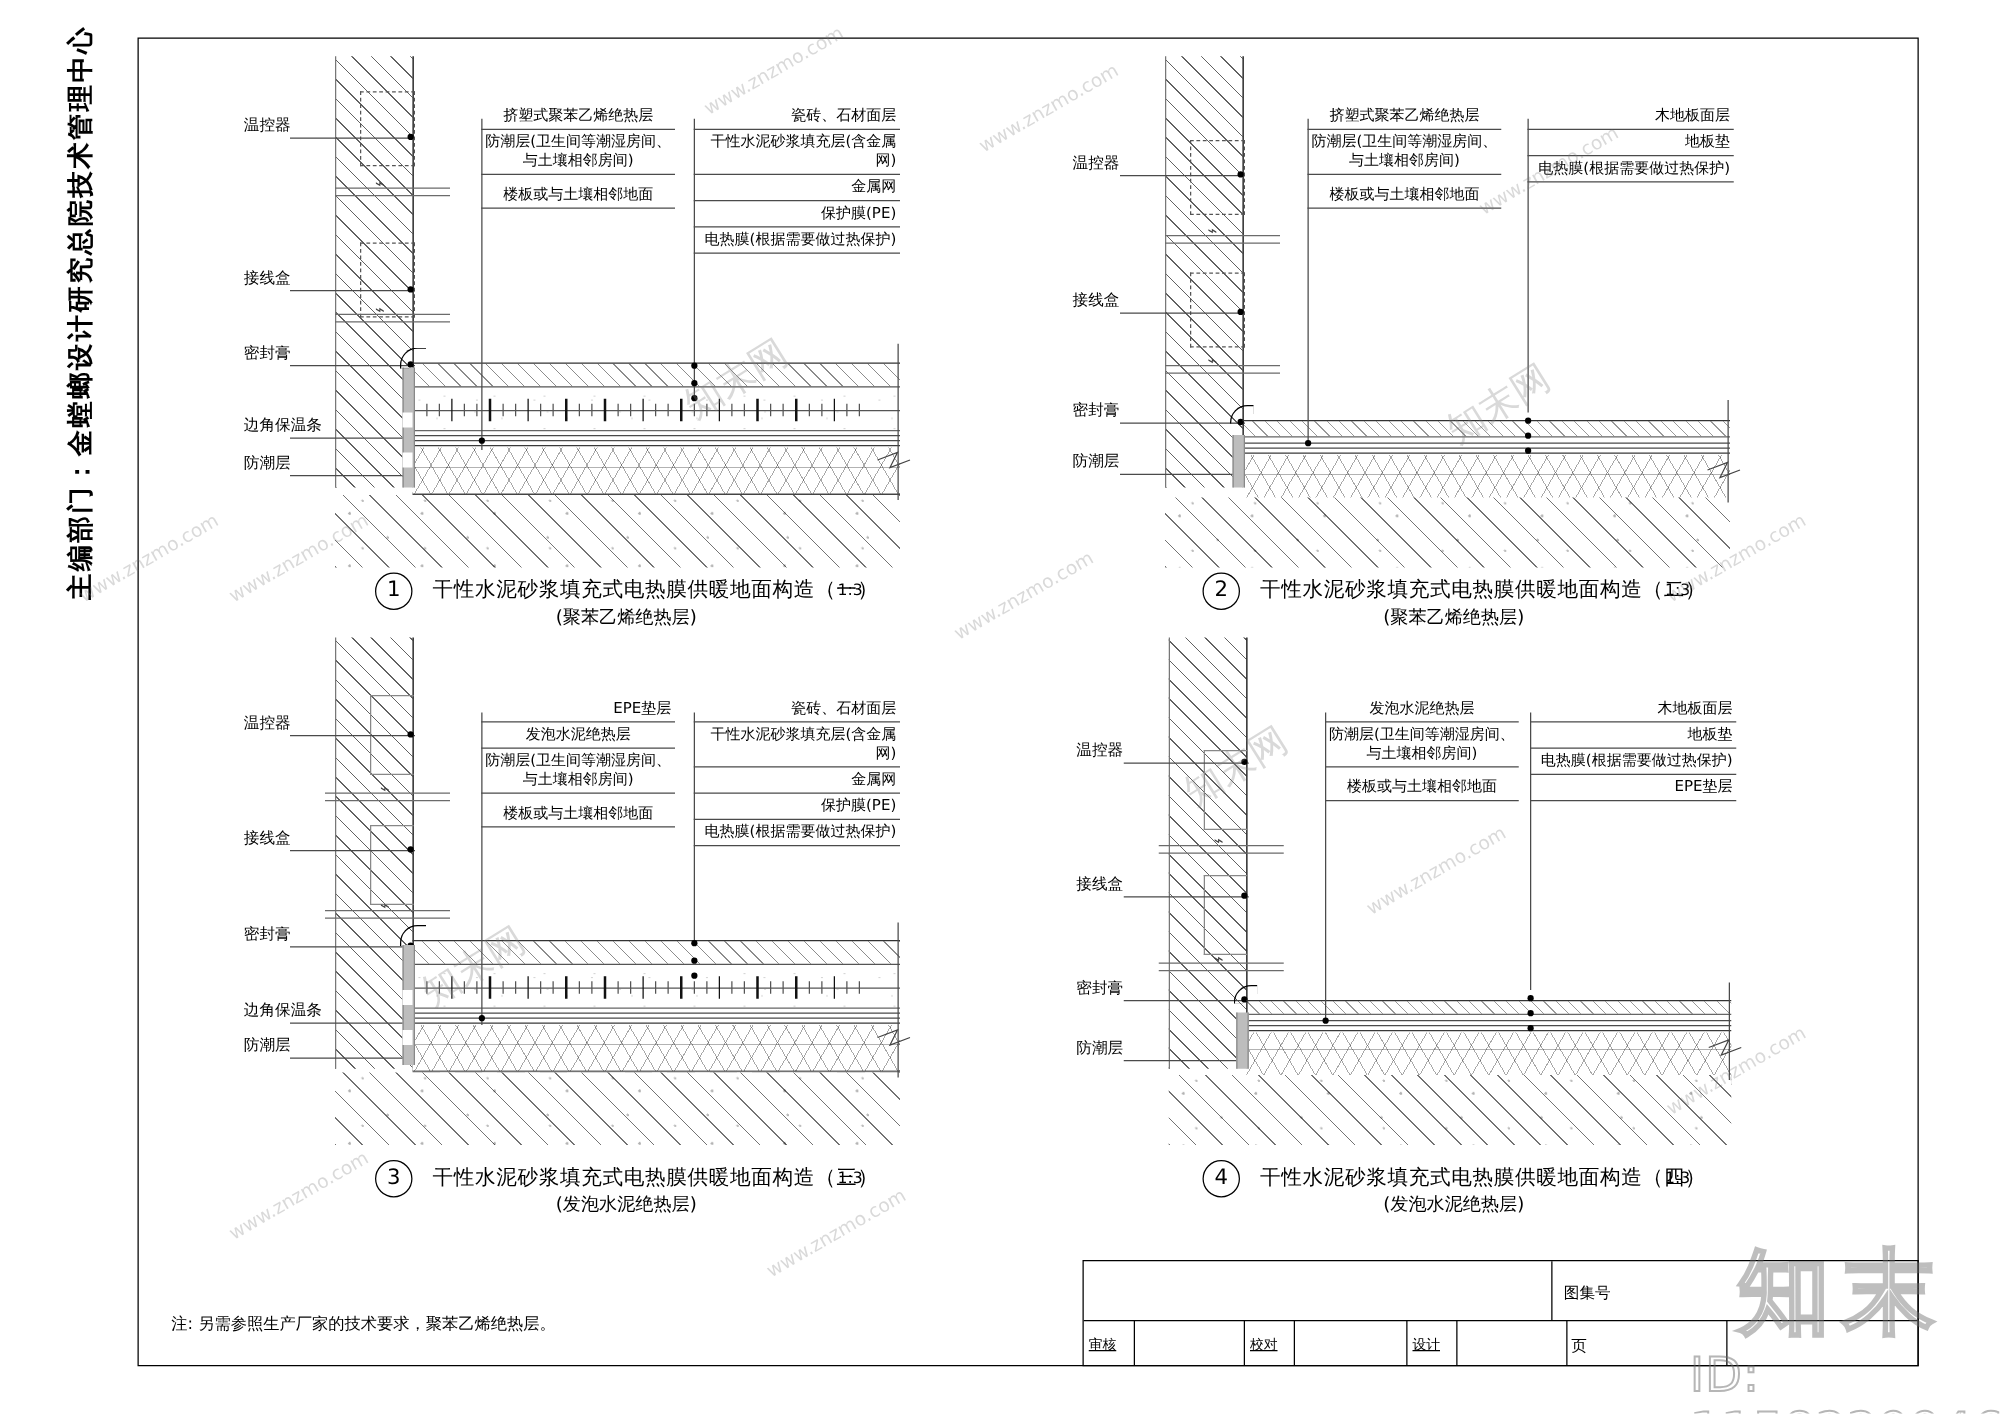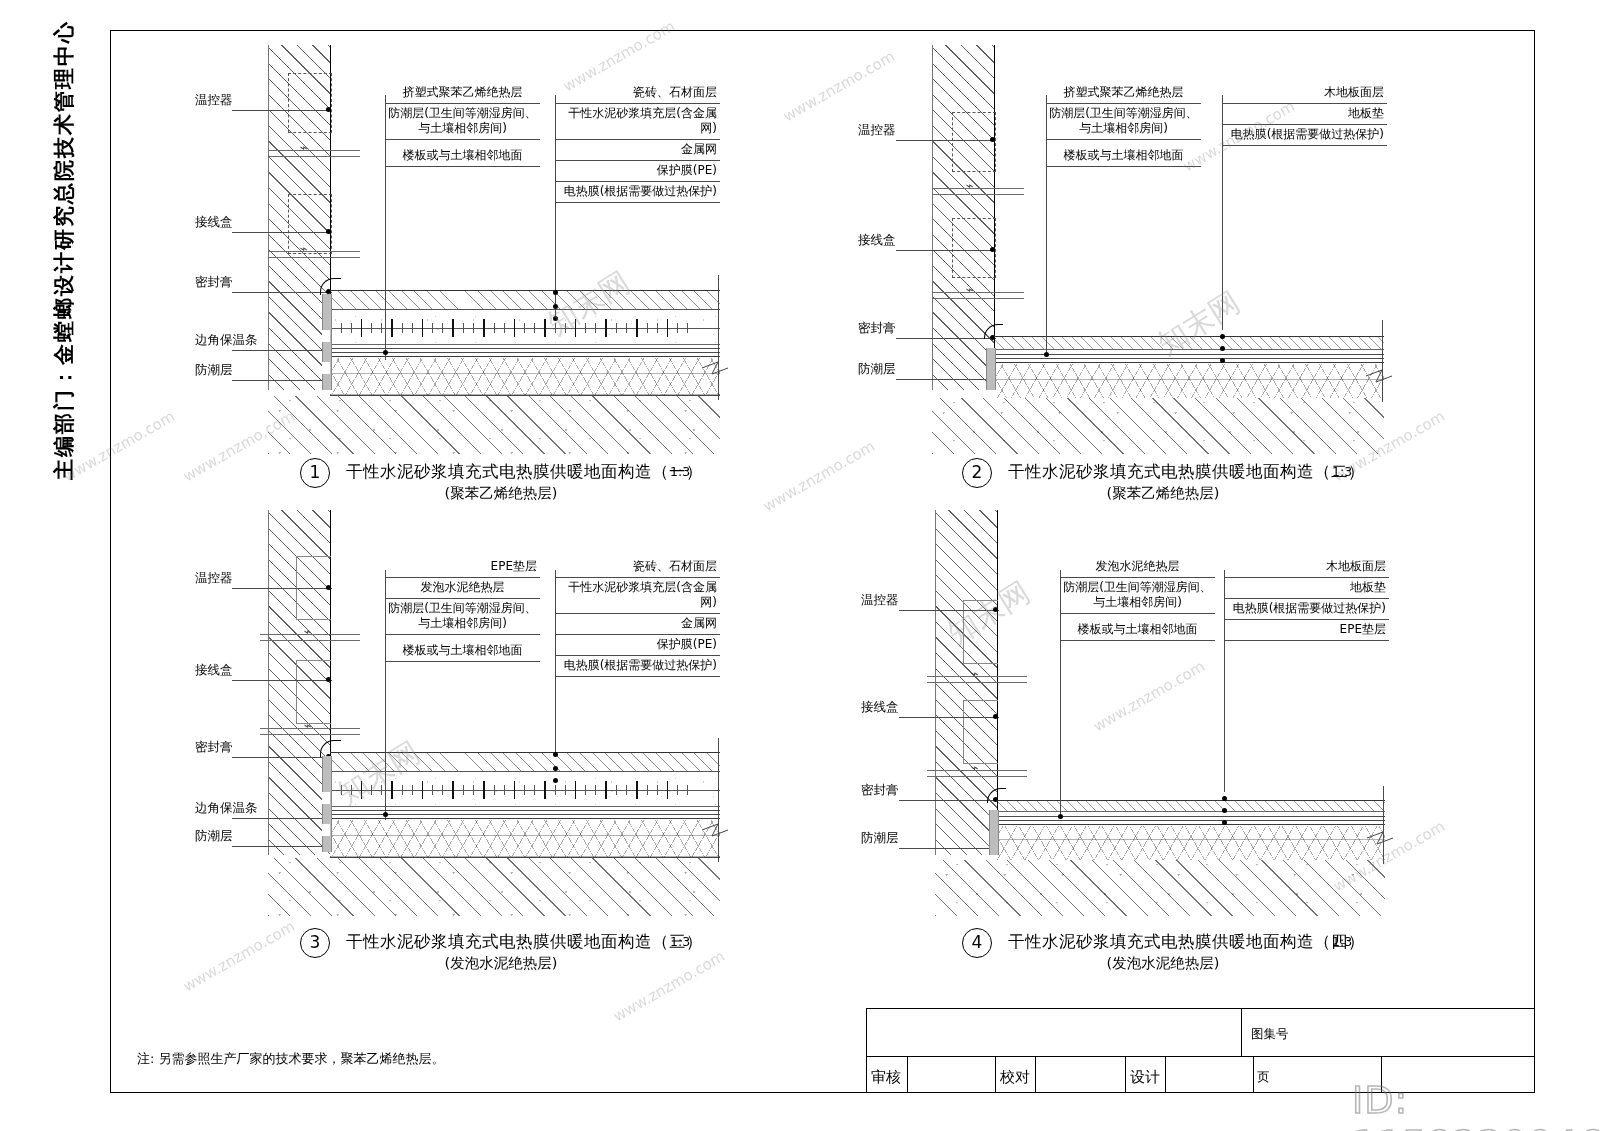--- a/index.html
+++ b/index.html
@@ -146,21 +146,21 @@
   .cap .t2{position:absolute;top:26px;font-size:14.5px;text-align:center;}
 
   
   .note{position:absolute;font-size:13px;}
 
   
   .tb{position:absolute;border:1.6px solid #000;box-sizing:border-box;}
   .tb .vline{position:absolute;top:0;bottom:0;border-left:1.2px solid #000;}
   .tb .hline{position:absolute;left:0;right:0;border-top:1.2px solid #000;}
   .tb .maintitle{position:absolute;font-size:25px;font-weight:bold;letter-spacing:1px;}
-  .tb .cell{position:absolute;font-size:15px;}
+  .tb .cell{position:absolute;font-size:11px;text-decoration:underline;}
   .tb .small{position:absolute;font-size:12.5px;}
 
   
   .wm{position:absolute;color:rgba(120,120,120,.28);font-size:15px;white-space:nowrap;
       transform:rotate(-30deg);transform-origin:left top;pointer-events:none;
       font-family:"DejaVu Sans","Liberation Sans",sans-serif;}
   .wmbig{position:absolute;pointer-events:none;}
   .wmbig .zm{font-size:74px;font-weight:bold;color:transparent;-webkit-text-stroke:2px rgba(110,110,110,.45);letter-spacing:10px;}
   .wmid{position:absolute;font-size:38px;color:transparent;-webkit-text-stroke:1.6px rgba(110,110,110,.5);letter-spacing:1px;}
   .wmseal{position:absolute;color:rgba(130,130,130,.30);font-size:30px;transform:rotate(-32deg);transform-origin:left top;}
@@ -822,15 +822,18 @@
   <div class="wm" style="left:1090px;top:720px;">www.znzmo.com</div>
   <div class="wm" style="left:1330px;top:880px;">www.znzmo.com</div>
   <div class="wm" style="left:60px;top:470px;">www.znzmo.com</div>
   <div class="wm" style="left:780px;top:110px;">www.znzmo.com</div>
 
   <div class="wmseal" style="left:540px;top:310px;">知末网</div>
   <div class="wmseal" style="left:1150px;top:330px;">知末网</div>
   <div class="wmseal" style="left:330px;top:780px;">知末网</div>
   <div class="wmseal" style="left:940px;top:620px;">知末网</div>
 
+  <div class="wmbig" style="left:1390px;top:985px;">
+    <span class="zm">知末</span>
+  </div>
   <div class="wmid" style="left:1352px;top:1078px;">ID: 1158229946</div>
 
 </div>
 
 </body></html>

